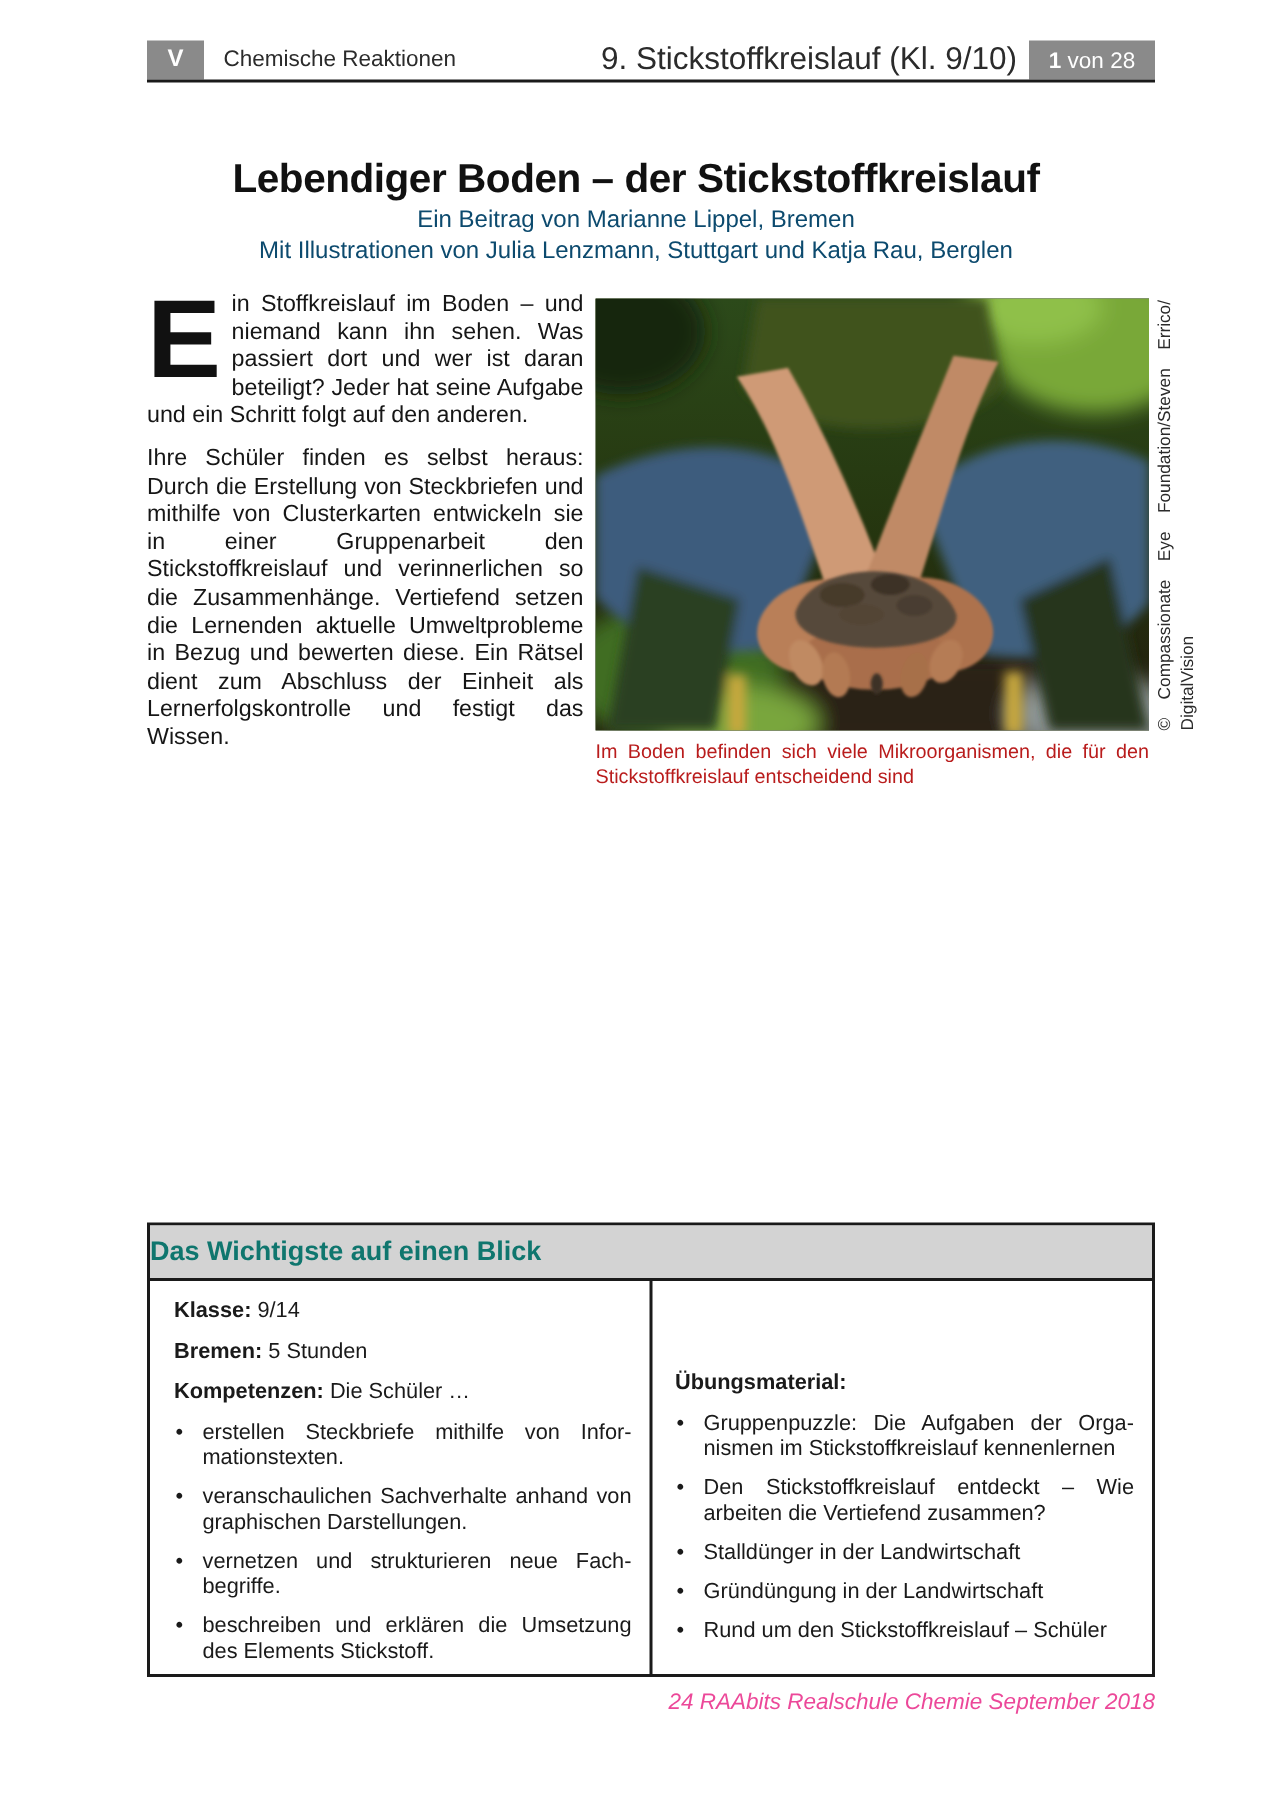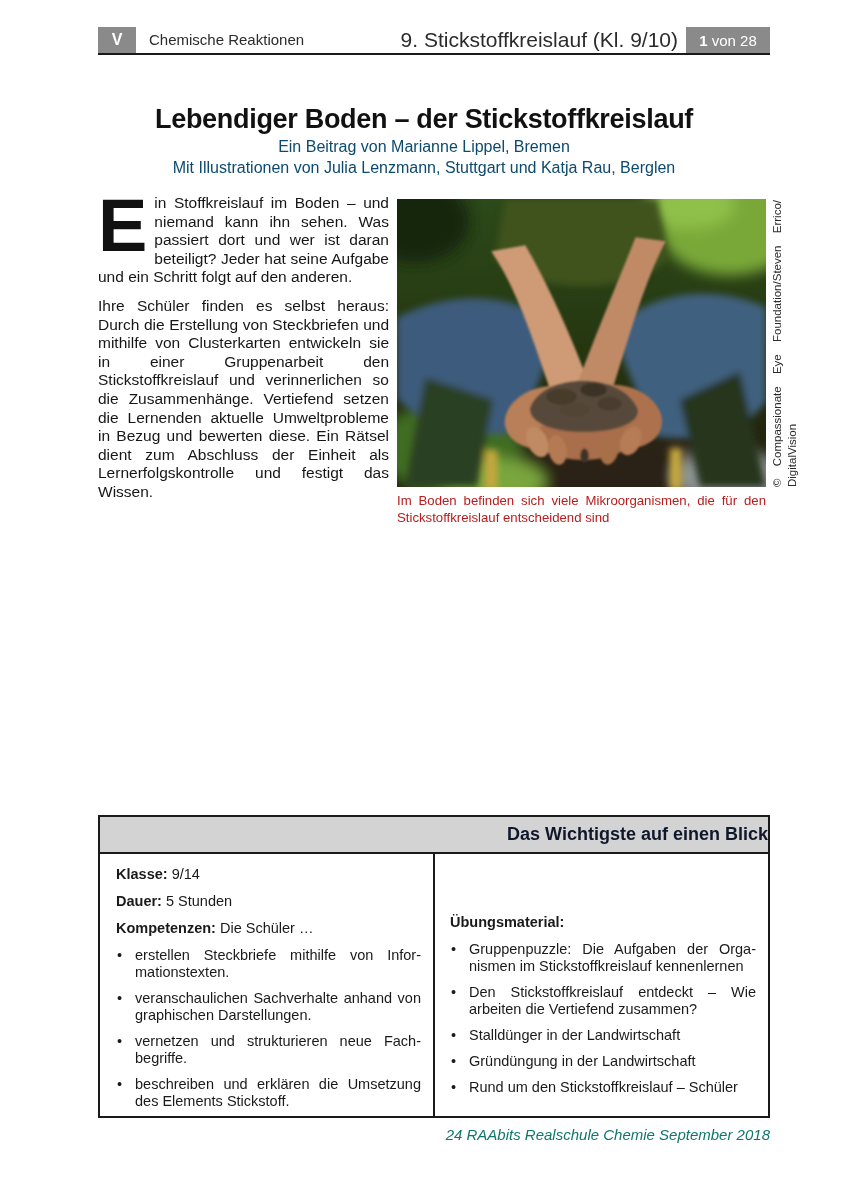--- a/index.html
+++ b/index.html
@@ -43,33 +43,33 @@
     transform-origin:0 0; transform:rotate(-90deg) translateX(-287px);
     font-size:11.5px; line-height:15px; color:#2b2b2b;
   }
   .credit .j { text-align:justify; text-align-last:justify; }
   .caption { left:397px; top:492px; width:369px; font-size:13.2px; line-height:17px;
              text-align:justify; color:#b91c1c; }
 
   
   .ovbox { left:98px; top:815px; width:668px; height:299px; border:2px solid #1a1a1a; }
   .ovhead { height:35px; background:#d3d3d3; border-bottom:2px solid #1a1a1a;
-            text-align:right; line-height:35px; font-size:18px; font-weight:bold; color:#0f172a; }
+            text-align:left; line-height:35px; font-size:18px; font-weight:bold; color:#0f766e; }
   .ovbody { display:flex; height:262px; }
   .ovleft  { width:305px; border-right:2px solid #1a1a1a; padding:12px 12px 0 16px; }
   .ovright { flex:1; padding:12px 12px 0 15px;margin-top:48px; }
   .ovrow { margin:0 0 10px 0; font-size:14.5px; line-height:17px; }
   .ovrow b { font-weight:bold; }
   .ovbul { position:relative; padding-left:19px; margin:0 0 9px 0;
            font-size:14.5px; line-height:17px; text-align:justify; }
   .ovbul::before { content:"•"; position:absolute; left:1px; top:0; }
 
   
   .footer { left:98px; top:1126px; width:672px; text-align:right;
-            font-style:italic; font-size:15px; color:#0f766e; }
+            font-style:italic; font-size:15px; color:#ec4899; }
 </style>
 </head>
 <body>
 
 <div class="abs hdr-unit-badge">
   <span>V</span>
 </div>
 <div class="abs hdr-unit-title">Chemische Reaktionen</div>
 <div class="abs hdr-chapter">9. Stickstoffkreislauf (Kl. 9/10)</div>
 <div class="abs hdr-page-badge">
@@ -153,21 +153,21 @@
   <div>DigitalVision</div>
 </div>
 
 <div class="abs caption">Im Boden befinden sich viele Mikroorganismen, die für den Stickstoffkreislauf entscheidend sind</div>
 
 <div class="abs ovbox">
   <div class="ovhead">Das Wichtigste auf einen Blick</div>
   <div class="ovbody">
     <div class="ovleft">
       <p class="ovrow"><b>Klasse:</b> <span>9/14</span></p>
-      <p class="ovrow"><b>Dauer:</b> <span>5 Stunden</span></p>
+      <p class="ovrow"><b>Bremen:</b> <span>5 Stunden</span></p>
       <p class="ovrow"><b>Kompetenzen:</b> <span>Die Schüler …</span></p>
       <p class="ovbul">erstellen Steckbriefe mithilfe von Infor­mationstexten.</p>
       <p class="ovbul">veranschaulichen Sachverhalte anhand von graphischen Darstellungen.</p>
       <p class="ovbul">vernetzen und strukturieren neue Fach­begriffe.</p>
       <p class="ovbul">beschreiben und erklären die Umsetzung des Elements Stickstoff.</p>
     </div>
     <div class="ovright">
       <p class="ovrow"><b>Übungsmaterial:</b></p>
       <p class="ovbul">Gruppenpuzzle: Die Aufgaben der Orga­nismen im Stickstoffkreislauf kennen­lernen</p>
       <p class="ovbul">Den Stickstoffkreislauf entdeckt – Wie arbeiten die Vertiefend zusammen?</p>

